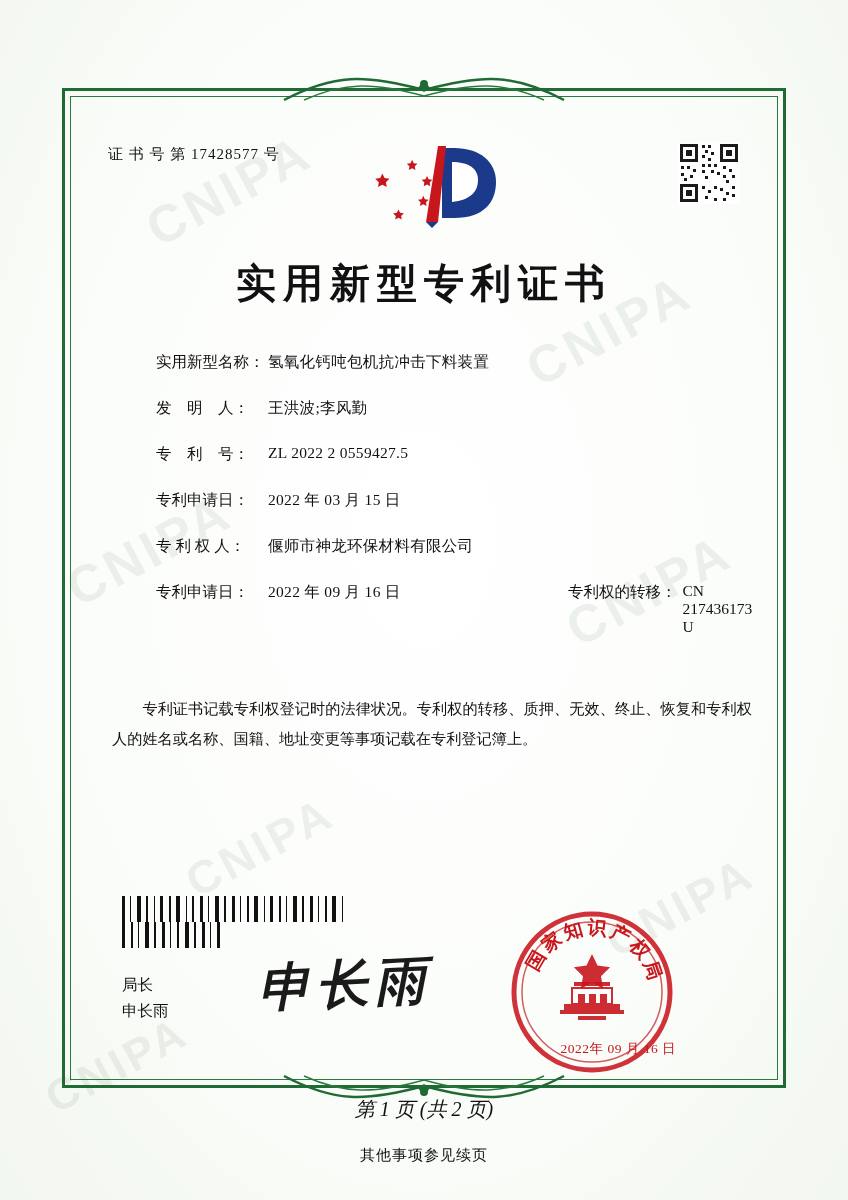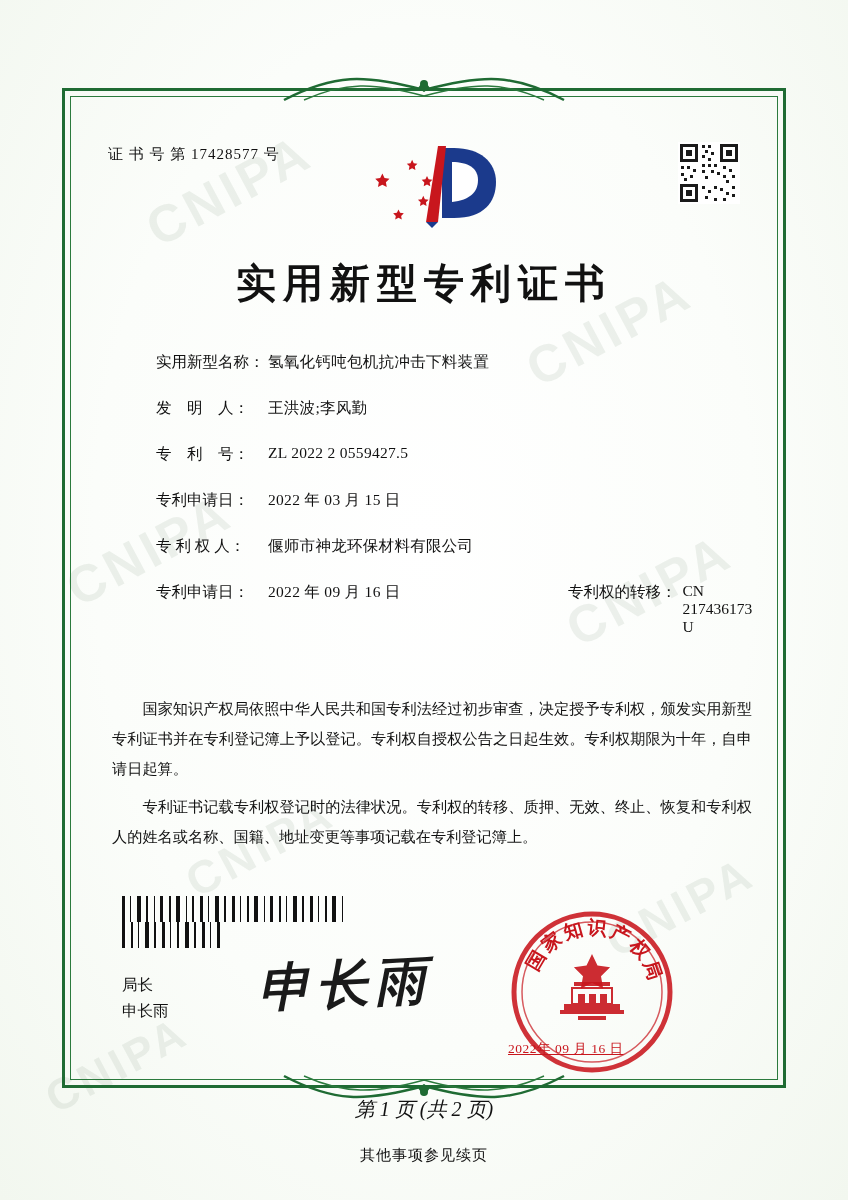--- a/index.html
+++ b/index.html
@@ -209,25 +209,24 @@
     left: 508px;
     top: 908px;
     width: 168px;
     height: 168px;
   }
   .seal-date {
     position: absolute;
     left: 508px;
     top: 1040px;
     width: 168px;
-    text-align: left;
+    text-align: right;
     color: #c8161d;
     font-size: 13.5px;
     letter-spacing: 0.5px;
-    text-decoration: underline;
   }
 
   
   .page-num {
     position: absolute;
     left: 0;
     right: 0;
     top: 1096px;
     text-align: center;
     font-size: 20px;
@@ -366,21 +365,20 @@
     </div>
     <div class="row dual">
       <div class="lbl">专利申请日：</div>
       <div class="val">2022 年 09 月 16 日</div>
       <div class="lbl2">专利权的转移：</div>
       <div class="val2">CN 217436173 U</div>
     </div>
   </div>
 
   <div class="paras">
-    <p>国家知识产权局依照中华人民共和国专利法经过初步审查，决定授予专利权，颁发实用新型专利证书并在专利登记簿上予以登记。专利权自授权公告之日起生效。专利权期限为十年，自申请日起算。</p>
     <p>专利证书记载专利权登记时的法律状况。专利权的转移、质押、无效、终止、恢复和专利权人的姓名或名称、国籍、地址变更等事项记载在专利登记簿上。</p>
   </div>
 
   <div class="barcode">
     <span style="width:3px"></span><span style="width:1px;background:#fff"></span>
     <span style="width:1px"></span><span style="width:2px;background:#fff"></span>
     <span style="width:4px"></span><span style="width:1px;background:#fff"></span>
     <span style="width:2px"></span><span style="width:2px;background:#fff"></span>
     <span style="width:1px"></span><span style="width:1px;background:#fff"></span>
     <span style="width:3px"></span><span style="width:2px;background:#fff"></span>

